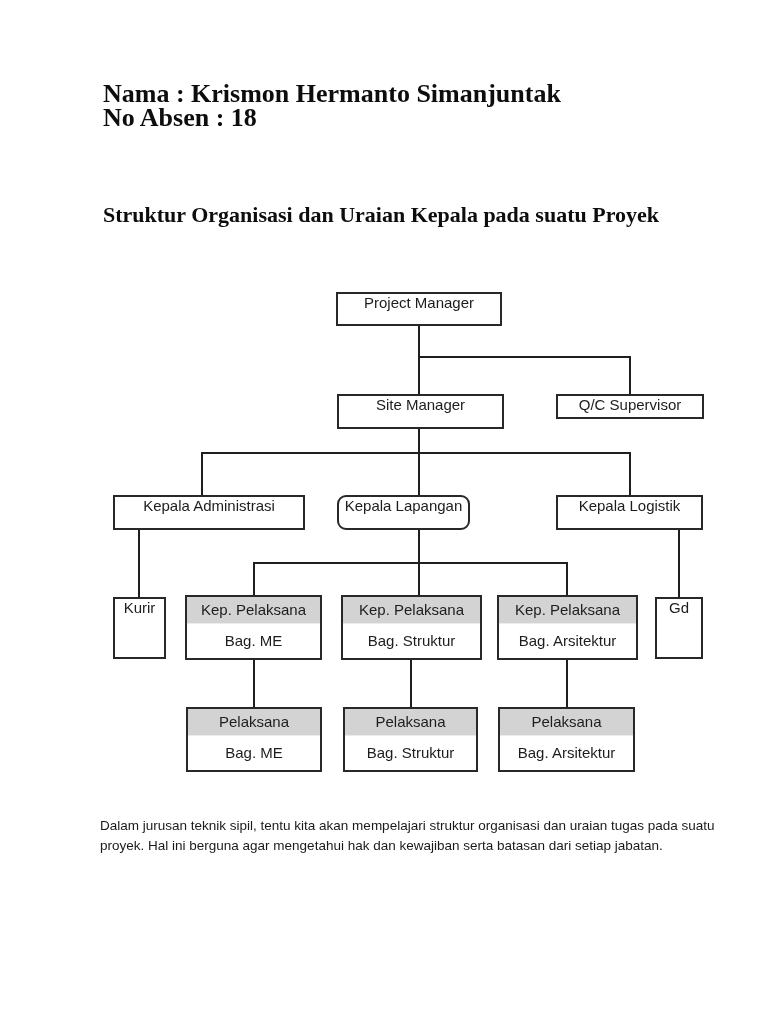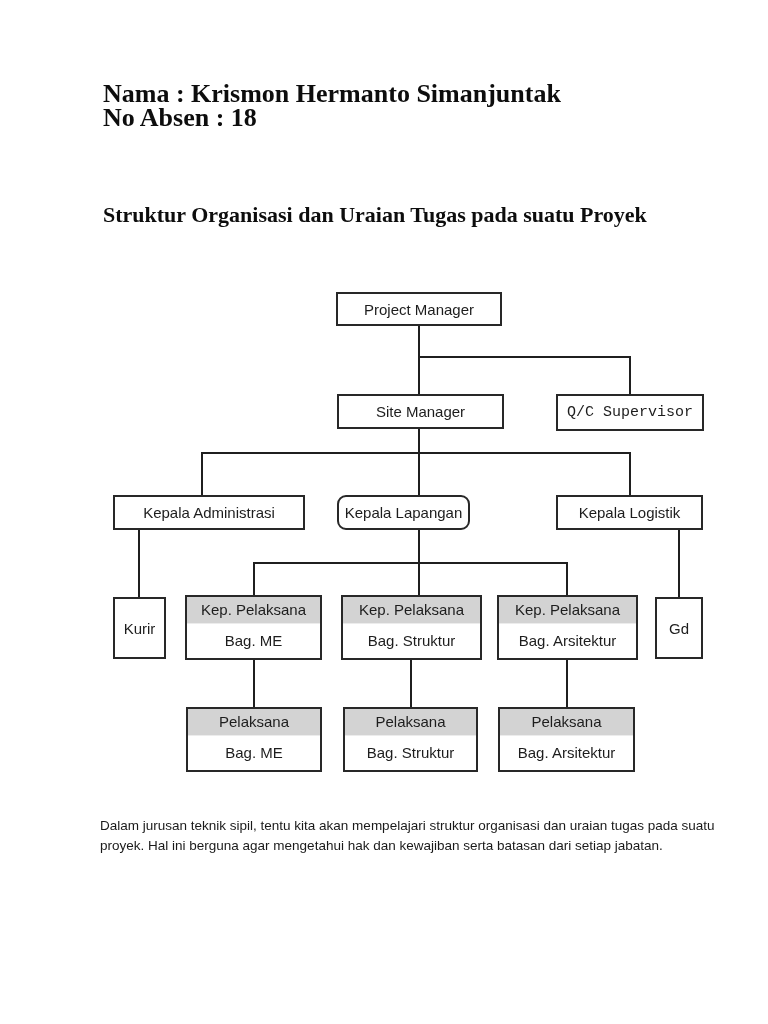--- a/index.html
+++ b/index.html
@@ -36,42 +36,42 @@
   
   .chart{position:absolute; left:0; top:0; width:768px; height:800px;}
   .node{
     position:absolute;
     box-sizing:border-box;
     border:2px solid #282828;
     background:#ffffff;
     color:#1d1d1d;
     font-size:15px;
     display:flex;
-    align-items:center;
+    align-items:flex-start;
     justify-content:center;
     text-align:center;
   }
   .node.two-row{flex-direction:column; align-items:stretch; justify-content:flex-start; padding:0;}
   .node-head{
     height:29px;
     background:#d3d3d3;
     border-bottom:1px solid #ececec;
     display:flex; align-items:center; justify-content:center;
   }
   .node-sub{
     height:39px;
     background:#ffffff;
     display:flex; align-items:center; justify-content:center;
   }
   .ln{position:absolute; background:#1f1f1f;}
 
   
   .pos-pm   {left:336px; top:292px; width:166px; height:34px;}
   .pos-sm   {left:337px; top:394px; width:167px; height:35px;}
-  .pos-qc   {left:556px; top:394px; width:148px; height:37px;font-family:Liberation Mono, monospace;}
+  .pos-qc   {left:556px; top:394px; width:148px; height:25px;}
   .pos-ka   {left:113px; top:495px; width:192px; height:35px;}
   .pos-kl   {left:337px; top:495px; width:133px; height:35px;border-radius:9px;}
   .pos-klog {left:556px; top:495px; width:147px; height:35px;}
   .pos-kurir{left:113px; top:597px; width:53px;  height:62px;}
   .pos-kpme {left:185px; top:595px; width:137px; height:65px;}
   .pos-kpst {left:341px; top:595px; width:141px; height:65px;}
   .pos-kpar {left:497px; top:595px; width:141px; height:65px;}
   .pos-gd   {left:655px; top:597px; width:48px;  height:62px;}
   .pos-pme  {left:186px; top:707px; width:136px; height:65px;}
   .pos-pst  {left:343px; top:707px; width:135px; height:65px;}
@@ -109,21 +109,21 @@
 </head>
 <body>
 
 <div class="page">
 
   <div class="student-info">
     <div>Nama : Krismon Hermanto Simanjuntak</div>
     <div>No Absen : 18</div>
   </div>
 
-  <h1 class="doc-title">Struktur Organisasi dan Uraian Tugas pada suatu Proyek</h1>
+  <h1 class="doc-title">Struktur Organisasi dan Uraian Kepala pada suatu Proyek</h1>
 
   <div class="chart">
 
     <div class="ln ln-v1"></div>
     <div class="ln ln-h1"></div>
     <div class="ln ln-v2"></div>
     <div class="ln ln-v3"></div>
     <div class="ln ln-h2"></div>
     <div class="ln ln-v4"></div>
     <div class="ln ln-v5"></div>

